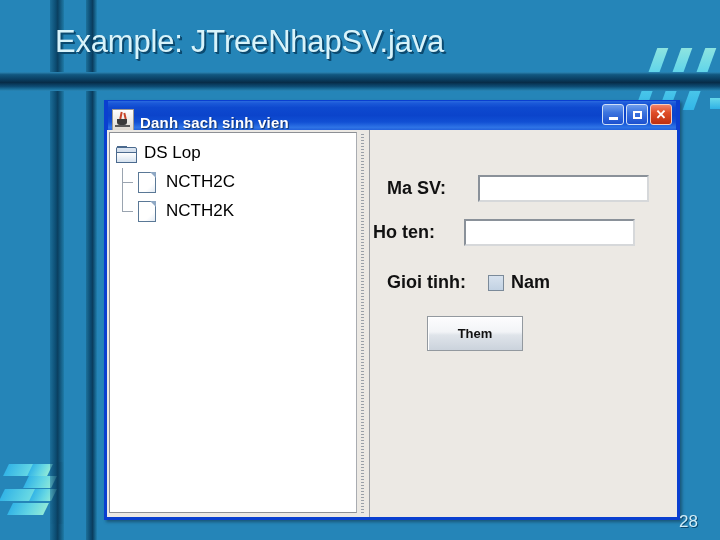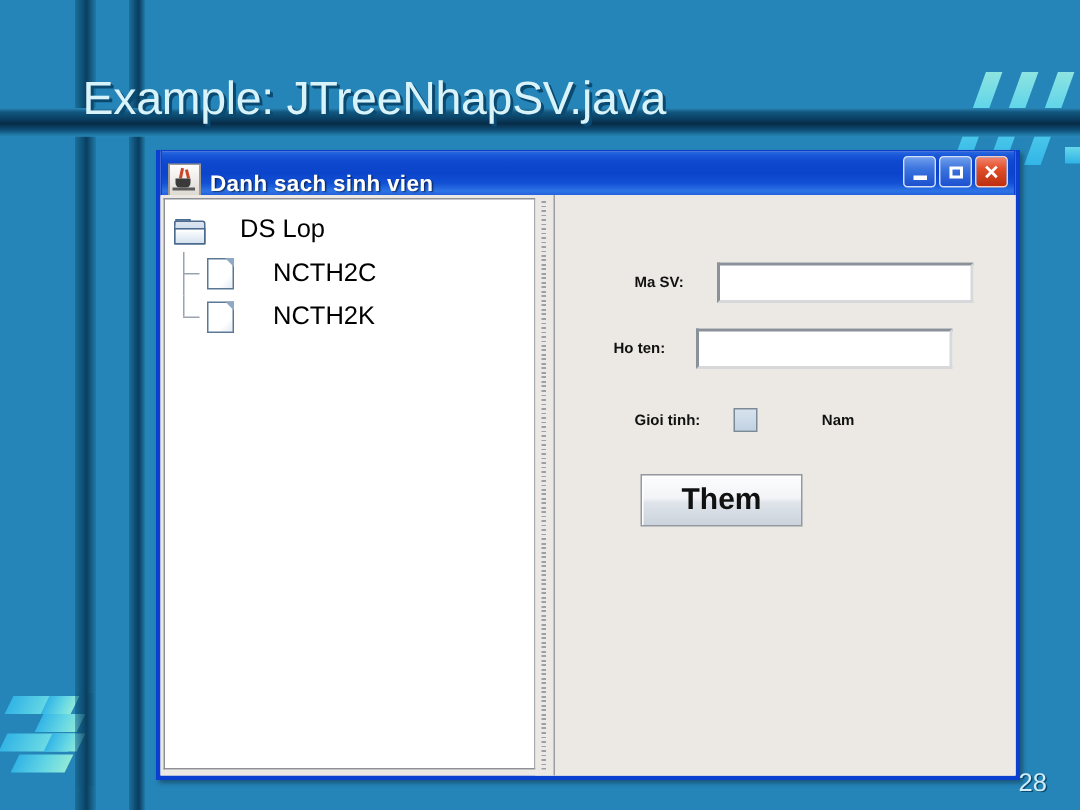--- a/index.html
+++ b/index.html
@@ -123,21 +123,20 @@
   
   #slide-title {
     position: absolute;
     left: 55px;
     top: 24px;
     font-size: 31px;
     color: #d8f3fa;
     text-shadow: 2px 2px 0 #0b4a70, 1px 1px 0 #0b4a70;
     white-space: nowrap;
     letter-spacing: -0.2px;
-    margin-top: 24px;
   }
 
   
   #page-number {
     position: absolute;
     right: 22px;
     bottom: 8px;
     font-size: 17px;
     color: #d2edf7;
     text-shadow: 1px 1px 0 #0b4a70;
@@ -261,21 +260,20 @@
     position: relative;
   }
 
   
   #tree { padding: 6px 0 0 6px; }
   .tnode {
     display: flex;
     align-items: center;
     height: 29px;
     position: relative;
-    gap: 16px;
   }
   .tnode .label {
     font-size: 17px;
     color: #000;
     padding: 1px 4px 2px 4px;
     white-space: nowrap;
   }
   .tnode.selected .label {
     background: #b6cde3;
     border: 1px solid #8fa8c4;
@@ -334,25 +332,24 @@
     border-top: 6px solid #8fa8c4;
   }
 
   
   .form-row {
     position: absolute;
     display: flex;
     align-items: center;
   }
   .flabel {
-    font-size: 10px;
+    font-size: 18px;
     font-weight: bold;
     color: #111;
     white-space: nowrap;
-    margin-left: 36px;
   }
   .ftext {
     background: #ffffff;
     border: 2px solid;
     border-color: #8a9199 #d6d8da #d6d8da #8a9199;
     box-sizing: border-box;
     height: 27px;
   }
   #row-masv  { left: 17px; top: 45px; }
   #row-hoten { left: 3px; top: 89px; }
@@ -371,26 +368,26 @@
     flex: none;
   }
   #buttons {
     position: absolute;
     left: 57px;
     top: 186px;
     display: flex;
     gap: 12px;
   }
   .btn {
-    width: 108px;
+    width: 96px;
     height: 35px;
     background: linear-gradient(to bottom, #fdfdfe 0%, #f2f4f7 45%, #dfe4ea 55%, #cbd3dc 100%);
     border: 1px solid #93999f;
     box-shadow: inset 1px 1px 0 #ffffff;
-    font-size: 20px;
+    font-size: 13px;
     font-weight: bold;
     color: #111;
     display: flex;
     align-items: center;
     justify-content: center;
     box-sizing: border-box;
   }
 </style>
 </head>
 <body>

